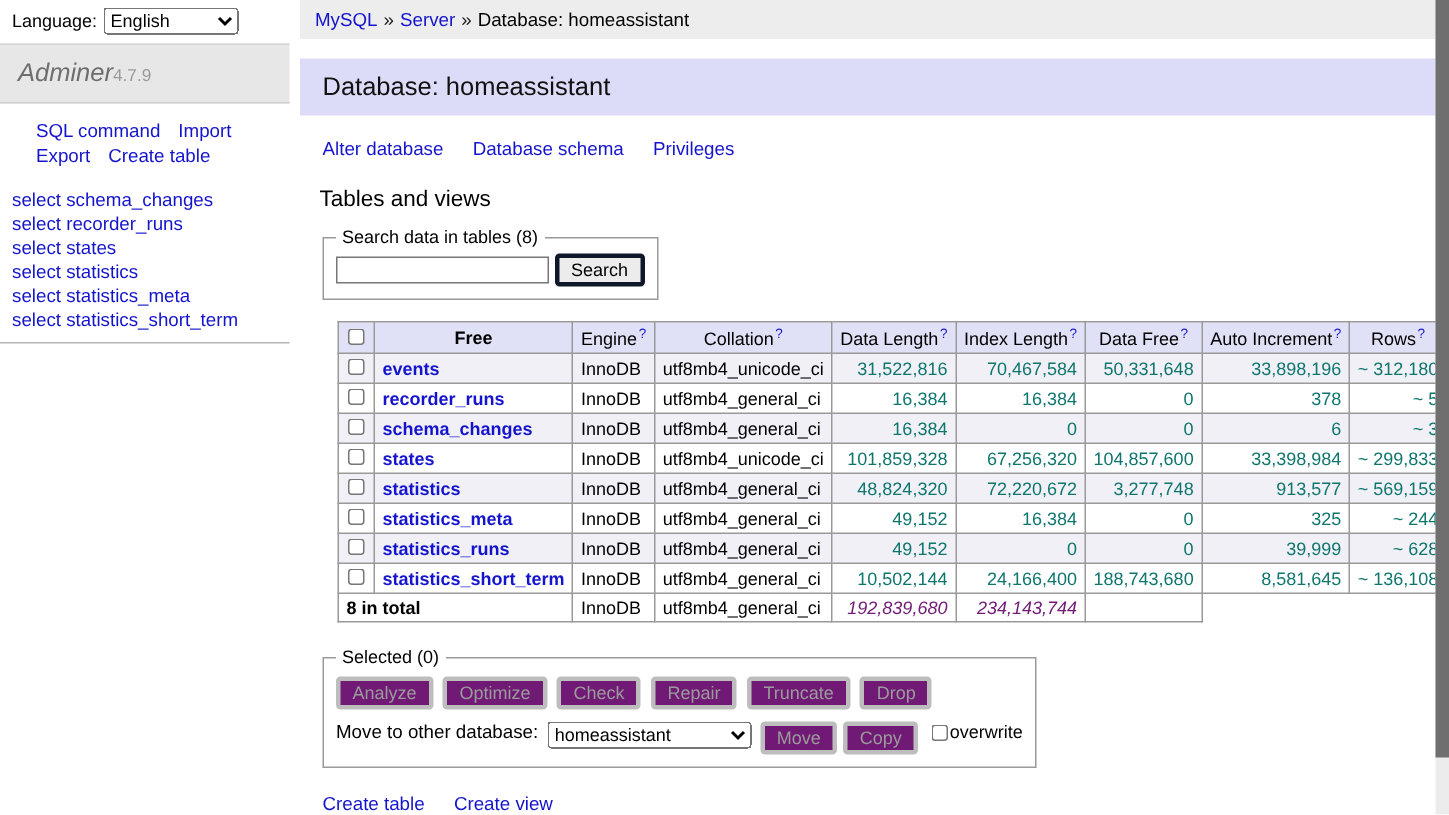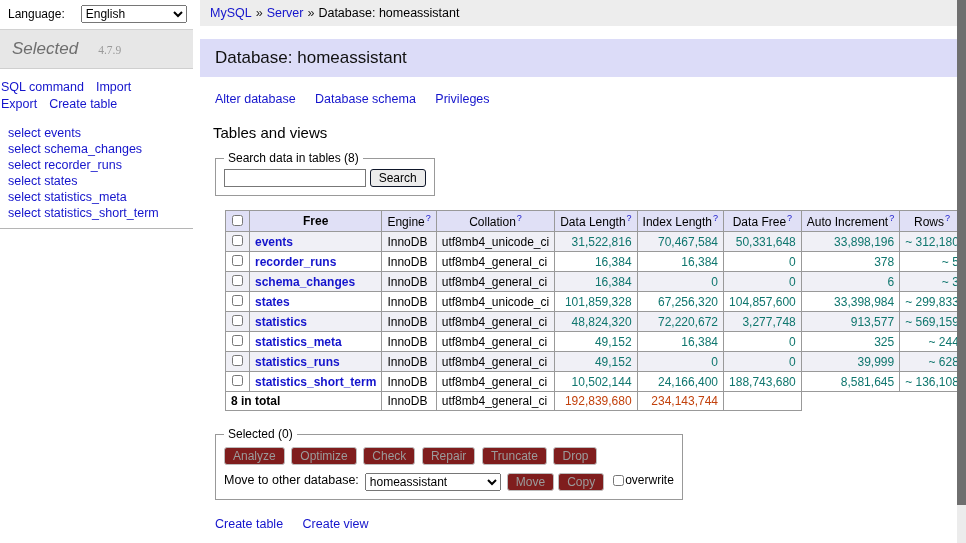--- a/index.html
+++ b/index.html
@@ -8,48 +8,48 @@
     width: 966px; height: 543px; overflow: hidden; position: relative;
     font-family: "Liberation Sans", sans-serif; font-size: 13px; color: #000;
     background: #fff;
   }
   a { color: #1414cc; text-decoration: none; cursor: pointer; }
   .app { display: flex; width: 957px; height: 100%; }
 
   
   .sidebar { width: 193px; flex: none; }
   .lang-row { padding: 5px 8px 4px 8px; font-size: 12px; white-space: nowrap; }
-  .lang-row select { font-size: 12px; width: 106px; margin-left: 16px; }
+  .lang-row select { font-size: 12px; width: 90px; margin-left: 4px; }
   .adminer-band {
     background: #e7e7e7; border-top: 1px solid #d2d2d2; border-bottom: 1px solid #cfcfcf;
     padding: 9px 12px; margin-top: 2px;
   }
   .adminer-band .app-name { font-style: italic; color: #6e6e6e; font-size: 17px; }
-  .adminer-band .app-version { color: #9a9a9a; font-size: 11.5px; margin-left: 20px; font-family: Liberation Serif, serif; }
+  .adminer-band .app-version { color: #9a9a9a; font-size: 11.5px; margin-left: 0; }
   .db-row { padding: 14px 8px 4px 8px; font-size: 12.5px; }
   .db-row select { font-size: 12px; width: 118px; margin-left: 3px; }
-  .sidebar-links { padding: 10px 8px 0 1px; font-size: 12.5px; line-height: 1.35; }
+  .sidebar-links { padding: 10px 8px 0 24px; font-size: 12.5px; line-height: 1.35; }
   .sidebar-links a { margin-right: 12px; }
   .table-link-list { padding: 14px 8px 0 8px; }
   .table-link-list a { display: block; font-size: 12.5px; line-height: 1.04; margin: 0 0 3px 0; }
   .sidebar hr { border: none; border-top: 1px solid #b5b5b5; margin: 8px 0 0 0; }
 
   
   .content { flex: 1; padding-left: 7px; }
   .topbar { display: flex; align-items: flex-start; }
   .crumb-band { flex: 1; background: #ededed; padding: 6px 10px 6px 10px; font-size: 12.5px; white-space: nowrap; }
   .crumb-band .sep { color: #222; margin: 0 4px; }
   .crumb-current { color: #000; }
 
   button {
     font-family: "Liberation Sans", sans-serif; font-size: 12px;
-    background: #ececec; border: 1px solid #0f172a; border-radius: 3px;
+    background: #ececec; border: 3px solid #0f172a; border-radius: 3px;
     padding: 1px 8px; color: #000; cursor: pointer;
   }
-  button:disabled { color: #9b9b9b; border-color: #bdbdbd; background: #7f1d1d; cursor: default; }
+  button:disabled { color: #9b9b9b; border-color: #bdbdbd; background: #701a75; cursor: default; }
 
   .page-title {
     margin: 13px 0 0 0; background: #dcdcf8; padding: 9px 15px;
     font-size: 17px; font-weight: normal; color: #111;
   }
 
   .main-pad { padding: 0 0 0 13px; }
   .db-actions { margin: 15px 0 0 2px; font-size: 12.5px; }
   .db-actions a { margin-right: 16px; }
 
@@ -65,21 +65,21 @@
   table.db-tables thead th, table.db-tables thead td { background: #e0e0f6; text-align: center; font-weight: normal; }
   table.db-tables thead th.main-col { font-weight: bold; }
   sup.help { font-size: 9px; color: #1414cc; margin-left: 1px; cursor: pointer; }
   td.chk { text-align: center; padding: 1px 2px; }
   td.tname a { font-weight: bold; }
   td.num { text-align: right; }
   td.num a { color: #0f766e; }
   tbody tr:nth-child(odd):not(.total-row) { background: #f0f0f6; }
   tr.total-row td { background: #fff; }
   tr.total-row .total-label { font-weight: bold; }
-  tr.total-row td.num { color: #c2410c; }
+  tr.total-row td.num { color: #701a75; font-style: italic; }
   input[type="checkbox"] { width: 11px; height: 11px; margin: 1px; }
 
   
   .selected-fs { margin-top: 16px; }
   .selected-fs .btn-row { margin: 2px 0 8px 0; }
   .selected-fs .btn-row button { margin-right: 3px; }
   .move-row { font-size: 12.5px; display: flex; align-items: flex-start; }
   .move-row select { font-size: 12px; width: 136px; margin: 0 6px; }
   .move-row button { margin-right: 4px; }
   .overwrite-wrap { display: inline-flex; align-items: center; margin-left: 4px; font-size: 12px; }
@@ -94,31 +94,31 @@
 </head>
 <body>
 
 <div class="app">
 
   <div class="sidebar">
     <div class="lang-row">
       <span>Language:</span><select><option>English</option></select>
     </div>
     <div class="adminer-band">
-      <span class="app-name">Selected</span><span class="app-version">4.7.9</span>
+      <span class="app-name">Adminer</span><span class="app-version">4.7.9</span>
     </div>
     <div class="sidebar-links">
       <a>SQL command</a><a>Import</a><br>
       <a>Export</a><a>Create table</a>
     </div>
     <div class="table-link-list">
-      <a>select events</a>
       <a>select schema_changes</a>
       <a>select recorder_runs</a>
       <a>select states</a>
+      <a>select statistics</a>
       <a>select statistics_meta</a>
       <a>select statistics_short_term</a>
     </div>
     <hr>
   </div>
 
   <div class="content">
 
     <div class="topbar">
       <div class="crumb-band">

